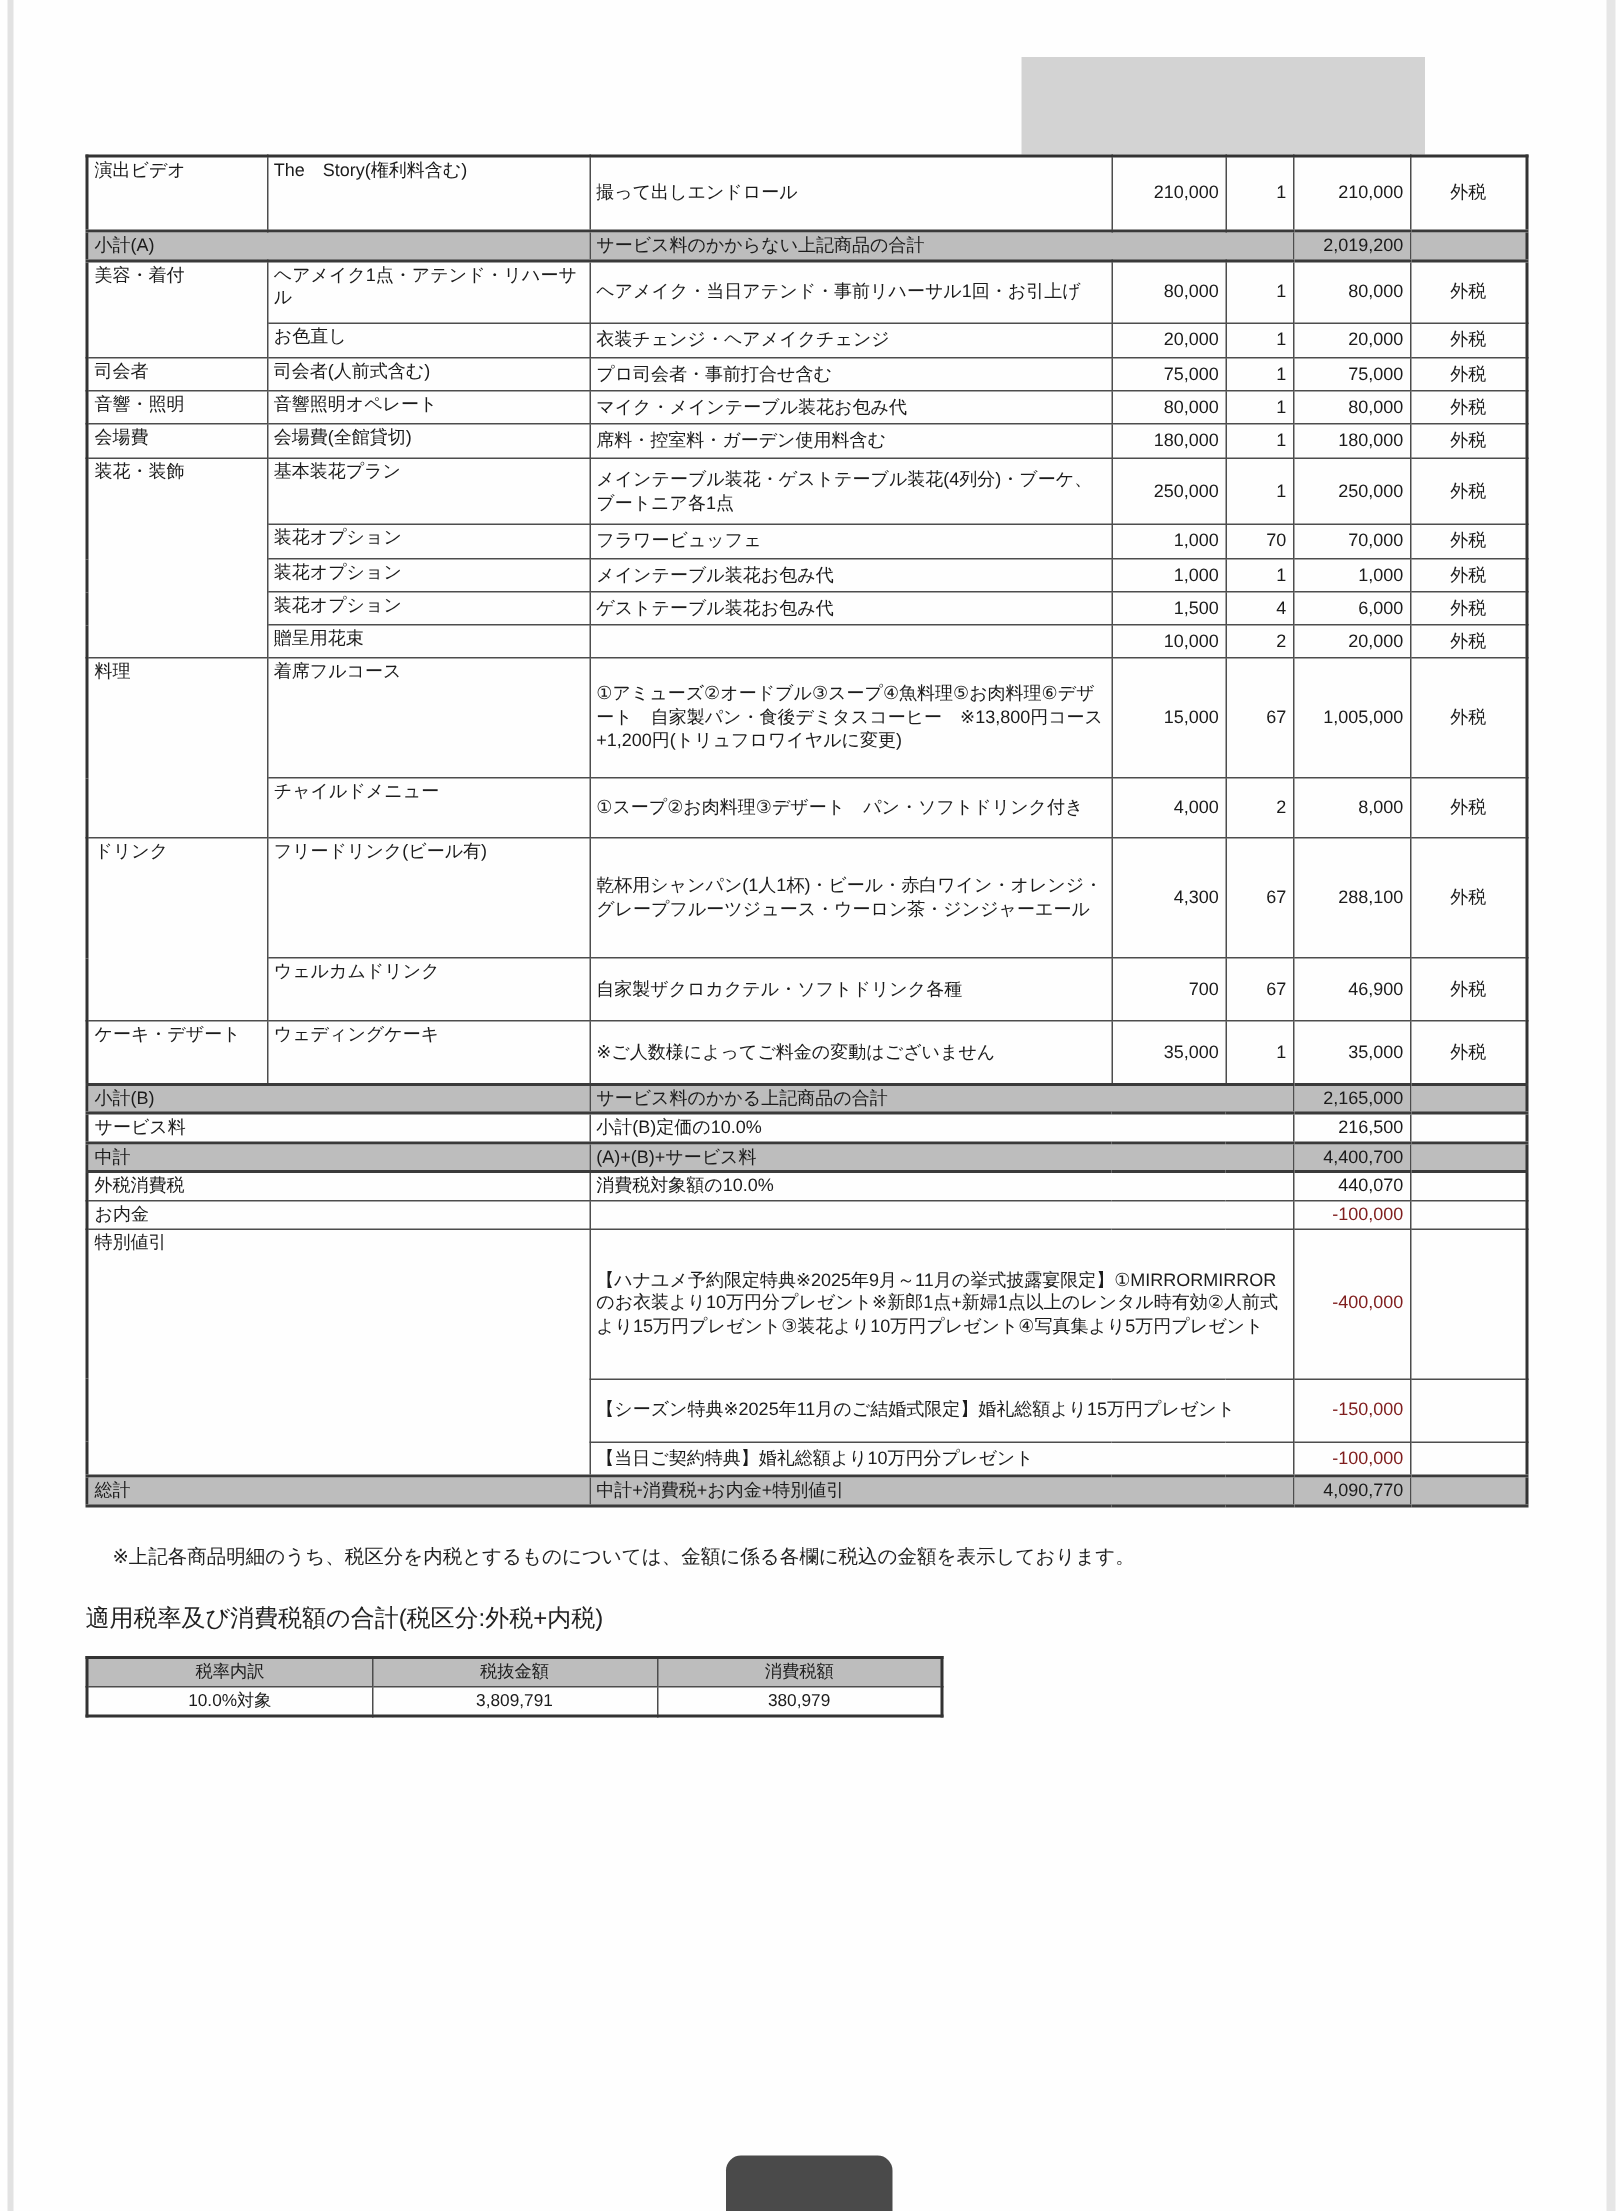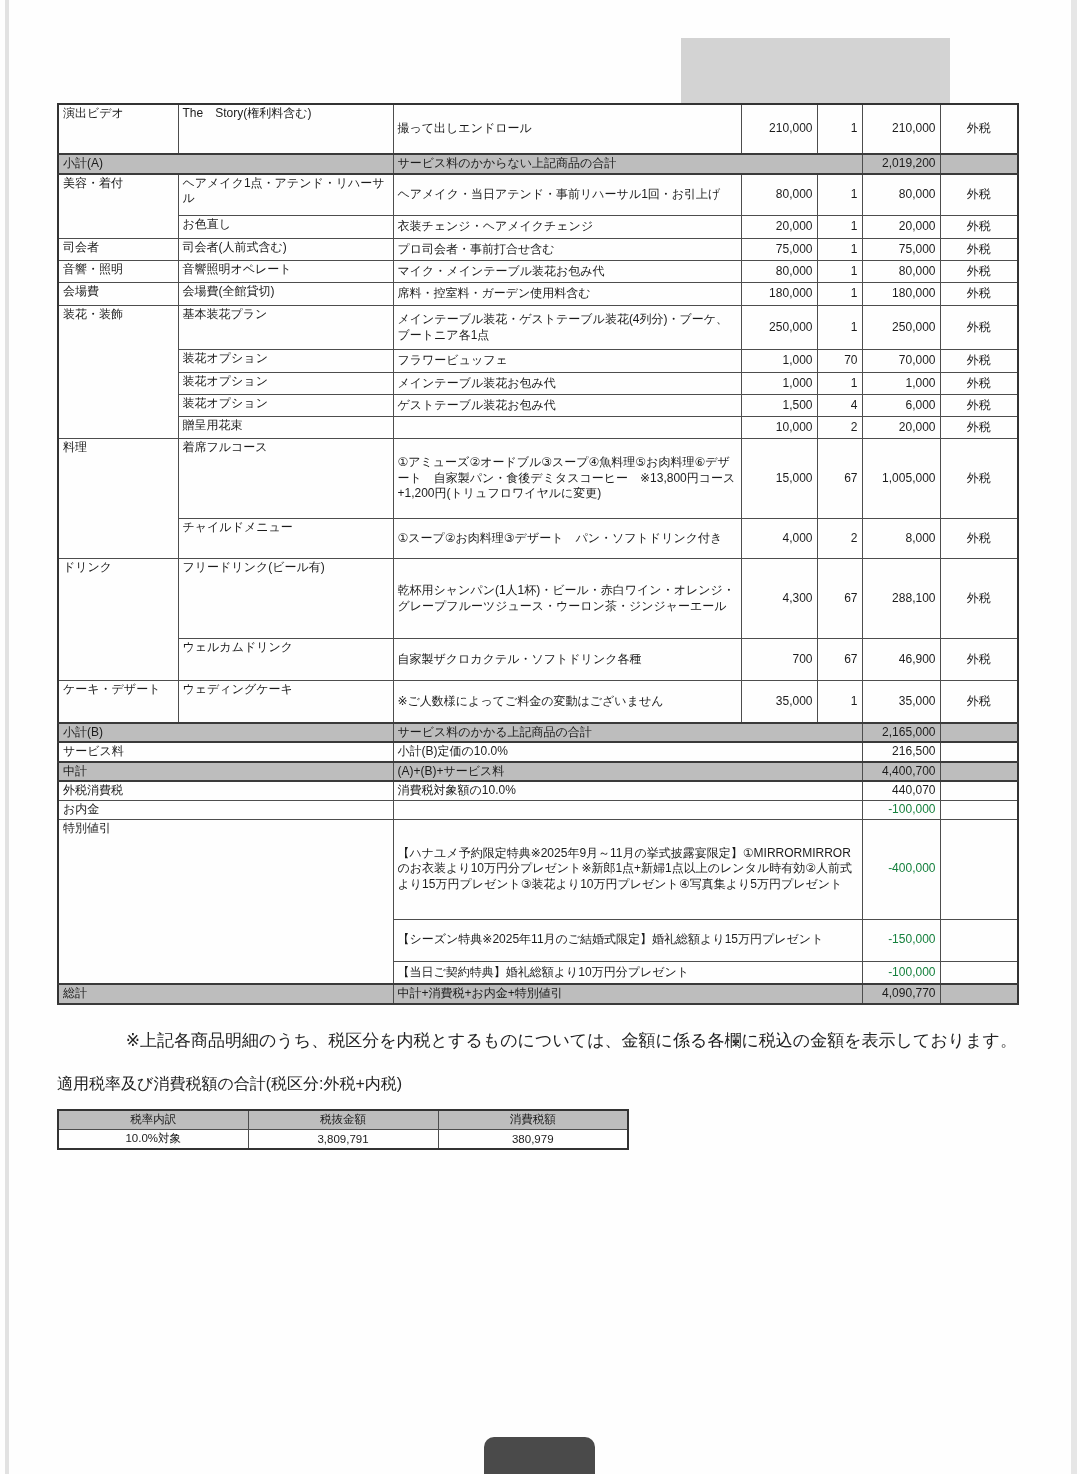--- a/index.html
+++ b/index.html
@@ -25,23 +25,23 @@
     border:1px solid #4d4d4d;padding:1px 4px;overflow:hidden;
     word-break:break-all;
   }
   tr.gray td{background:#bdbdbd;border-top:2px solid #3a3a3a;border-bottom:2px solid #3a3a3a;}
   .k-cat,.k-item{vertical-align:top;text-align:left;}
   .k-desc{vertical-align:middle;text-align:left;}
   .k-unit,.k-qty,.k-amt{text-align:right;vertical-align:middle;white-space:nowrap;}
   .k-tax{text-align:center;vertical-align:middle;}
   .k-label{vertical-align:middle;text-align:left;}
   .vt{vertical-align:top !important;}
-  .red{color:#15803d;margin-top:16px;}
-
-  .footnote{margin:24px 0 0 18px;font-size:17px;color:#222;text-align:right;}
+  .red{color:#7f1d1d;margin-top:16px;}
+
+  .footnote{margin:24px 0 0 18px;font-size:13px;color:#222;}
   .taxtitle{margin:22px 0 14px 0;font-size:16px;color:#222;}
   table.tax{
     border-collapse:collapse;table-layout:fixed;width:570px;
     font-size:11.5px;border:2px solid #333;
   }
   table.tax td,table.tax th{
     border:1px solid #4d4d4d;text-align:center;vertical-align:middle;
     height:18px;padding:0 2px;font-weight:normal;
   }
   table.tax tr.gray th{background:#bdbdbd;}

